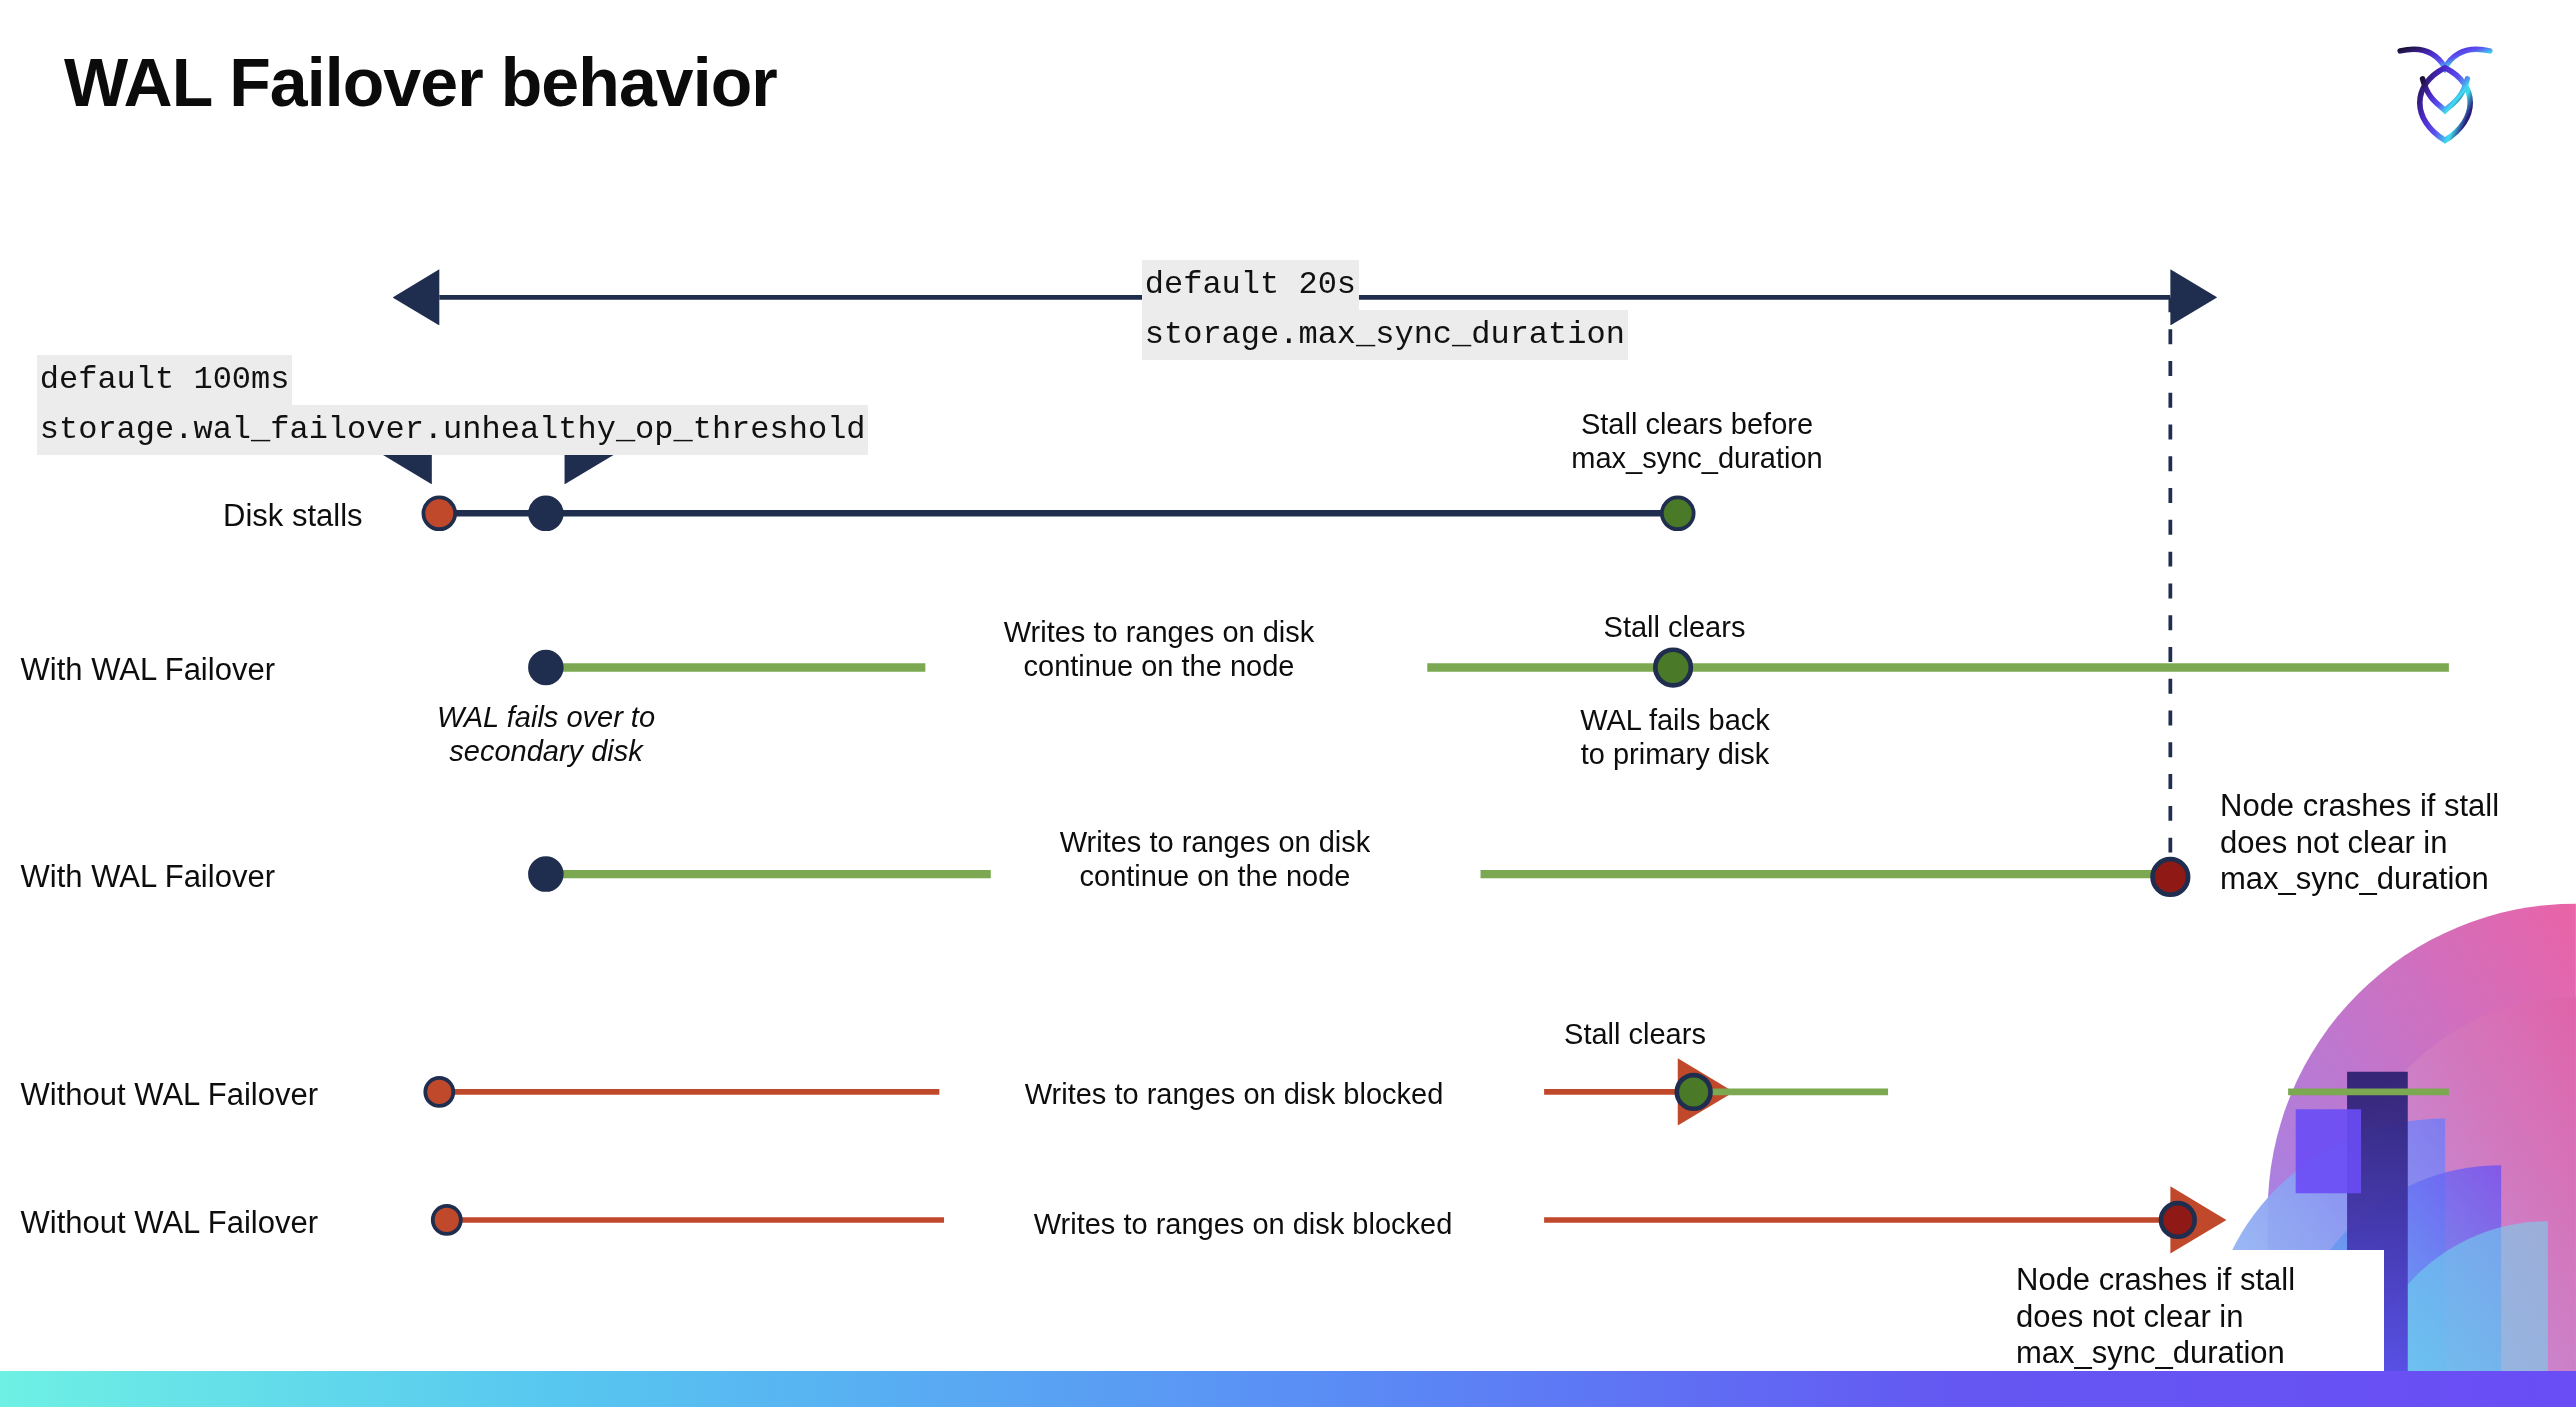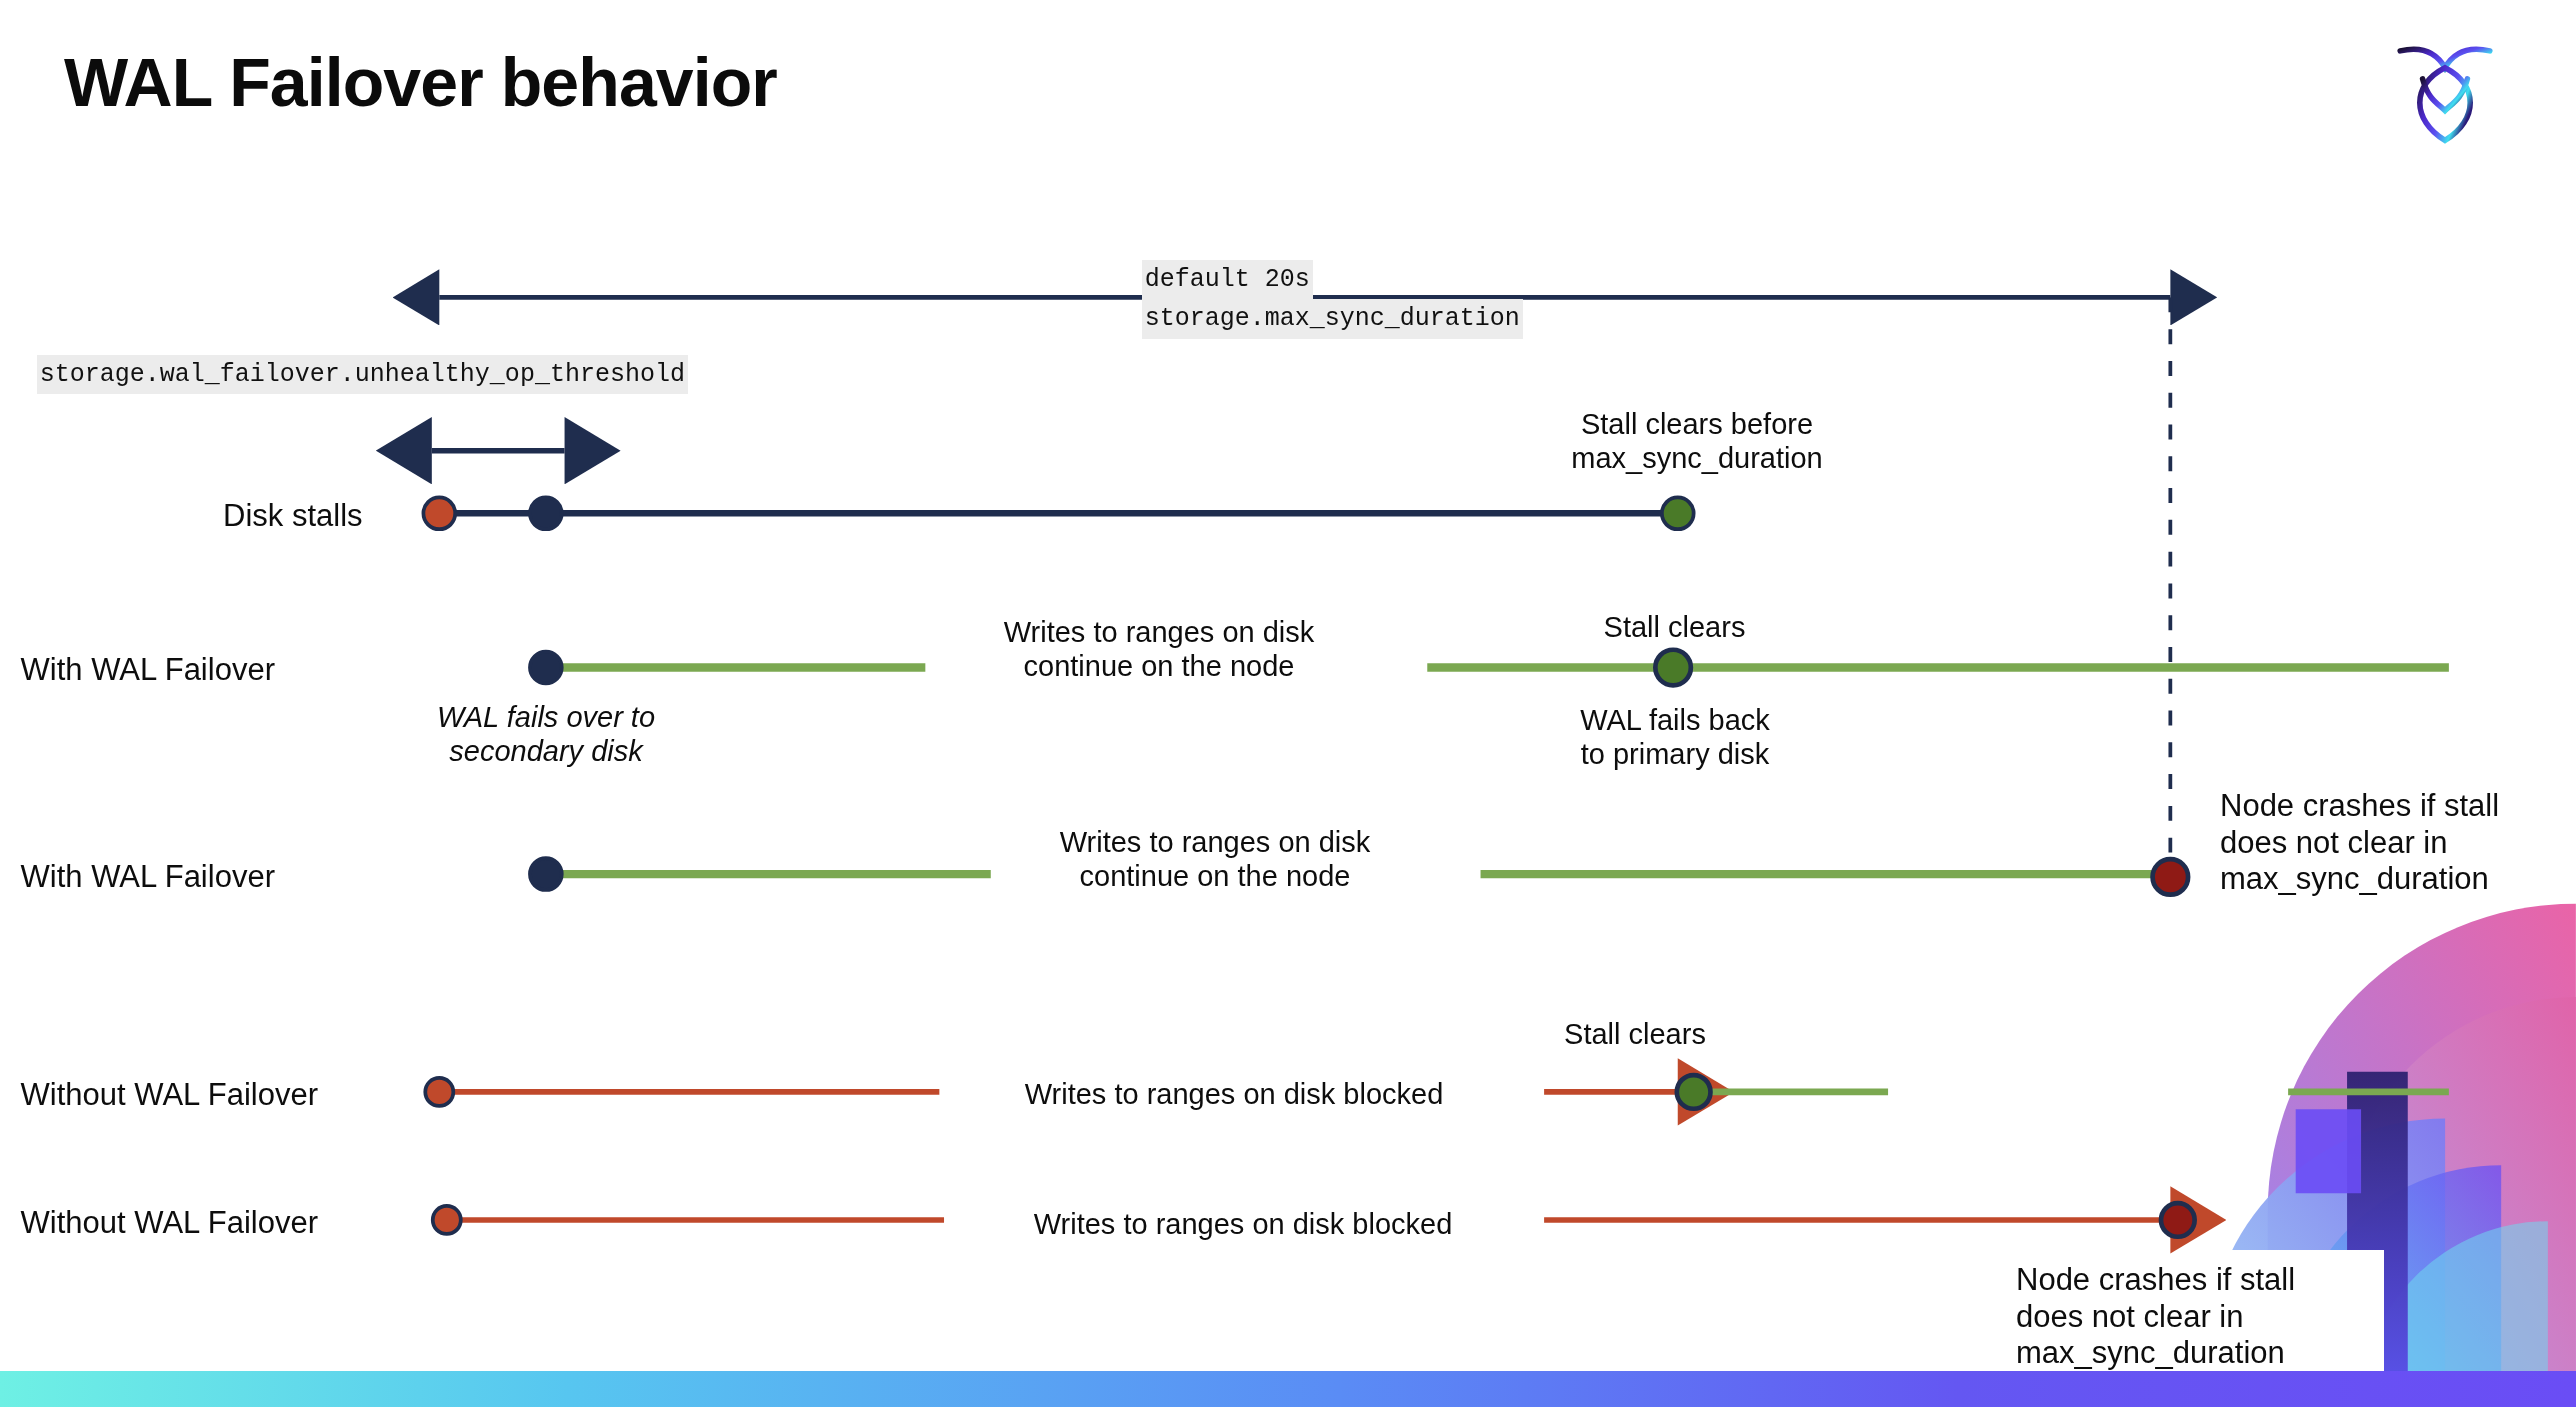--- a/index.html
+++ b/index.html
@@ -25,21 +25,21 @@
   
   #diagram{position:absolute;left:0;top:0;width:2576px;height:1408px;}
 
   
   .lbl{position:absolute;color:#0d0d0d;line-height:1.18;}
   .row-label{font-size:31px;white-space:nowrap;}
   .note{font-size:29px;text-align:center;}
   .note-left{font-size:31px;text-align:left;}
   .mono{
     font-family:"Liberation Mono", monospace;
-    font-size:25px;background:#ececec;color:#111;
+    font-size:32px;background:#ececec;color:#111;
     display:inline-block;padding:0.9px 2.8px;white-space:nowrap;
   }
   .monoblock{position:absolute;line-height:1.5;}
 
   
   .bottombar{
     position:absolute;left:0;bottom:0;width:2576px;height:37px;
     background:linear-gradient(90deg,#6ef0e4 0%,#57c6f0 22%,#5a8cf5 52%,#6457f2 76%,#6a4df5 100%);
   }
   .artwrap{position:absolute;right:0;bottom:0;width:654px;height:523px;overflow:hidden;}
@@ -179,20 +179,21 @@
       <circle cx="2330" cy="1305" r="18" fill="#8f1a15" stroke="#1f2d4e" stroke-width="5"></circle>
     </g>
   </svg>
 
   <div class="monoblock" style="left:1142px;top:260px;text-align:left;">
     <div><span class="mono">default 20s</span></div>
     <div><span class="mono">storage.max_sync_duration</span></div>
   </div>
 
   <div class="monoblock" style="left:37px;top:355px;text-align:left;">
+    <div><span class="mono">default 100ms</span></div>
     <div><span class="mono">storage.wal_failover.unhealthy_op_threshold</span></div>
   </div>
 
   <div class="lbl row-label" style="left:223px;top:498px;">Disk stalls</div>
 
   <div class="lbl row-label" style="left:20.6px;top:652px;">With WAL Failover</div>
 
   <div class="lbl row-label" style="left:20.6px;top:859px;">With WAL Failover</div>
 
   <div class="lbl row-label" style="left:20.6px;top:1077px;">Without WAL Failover</div>

